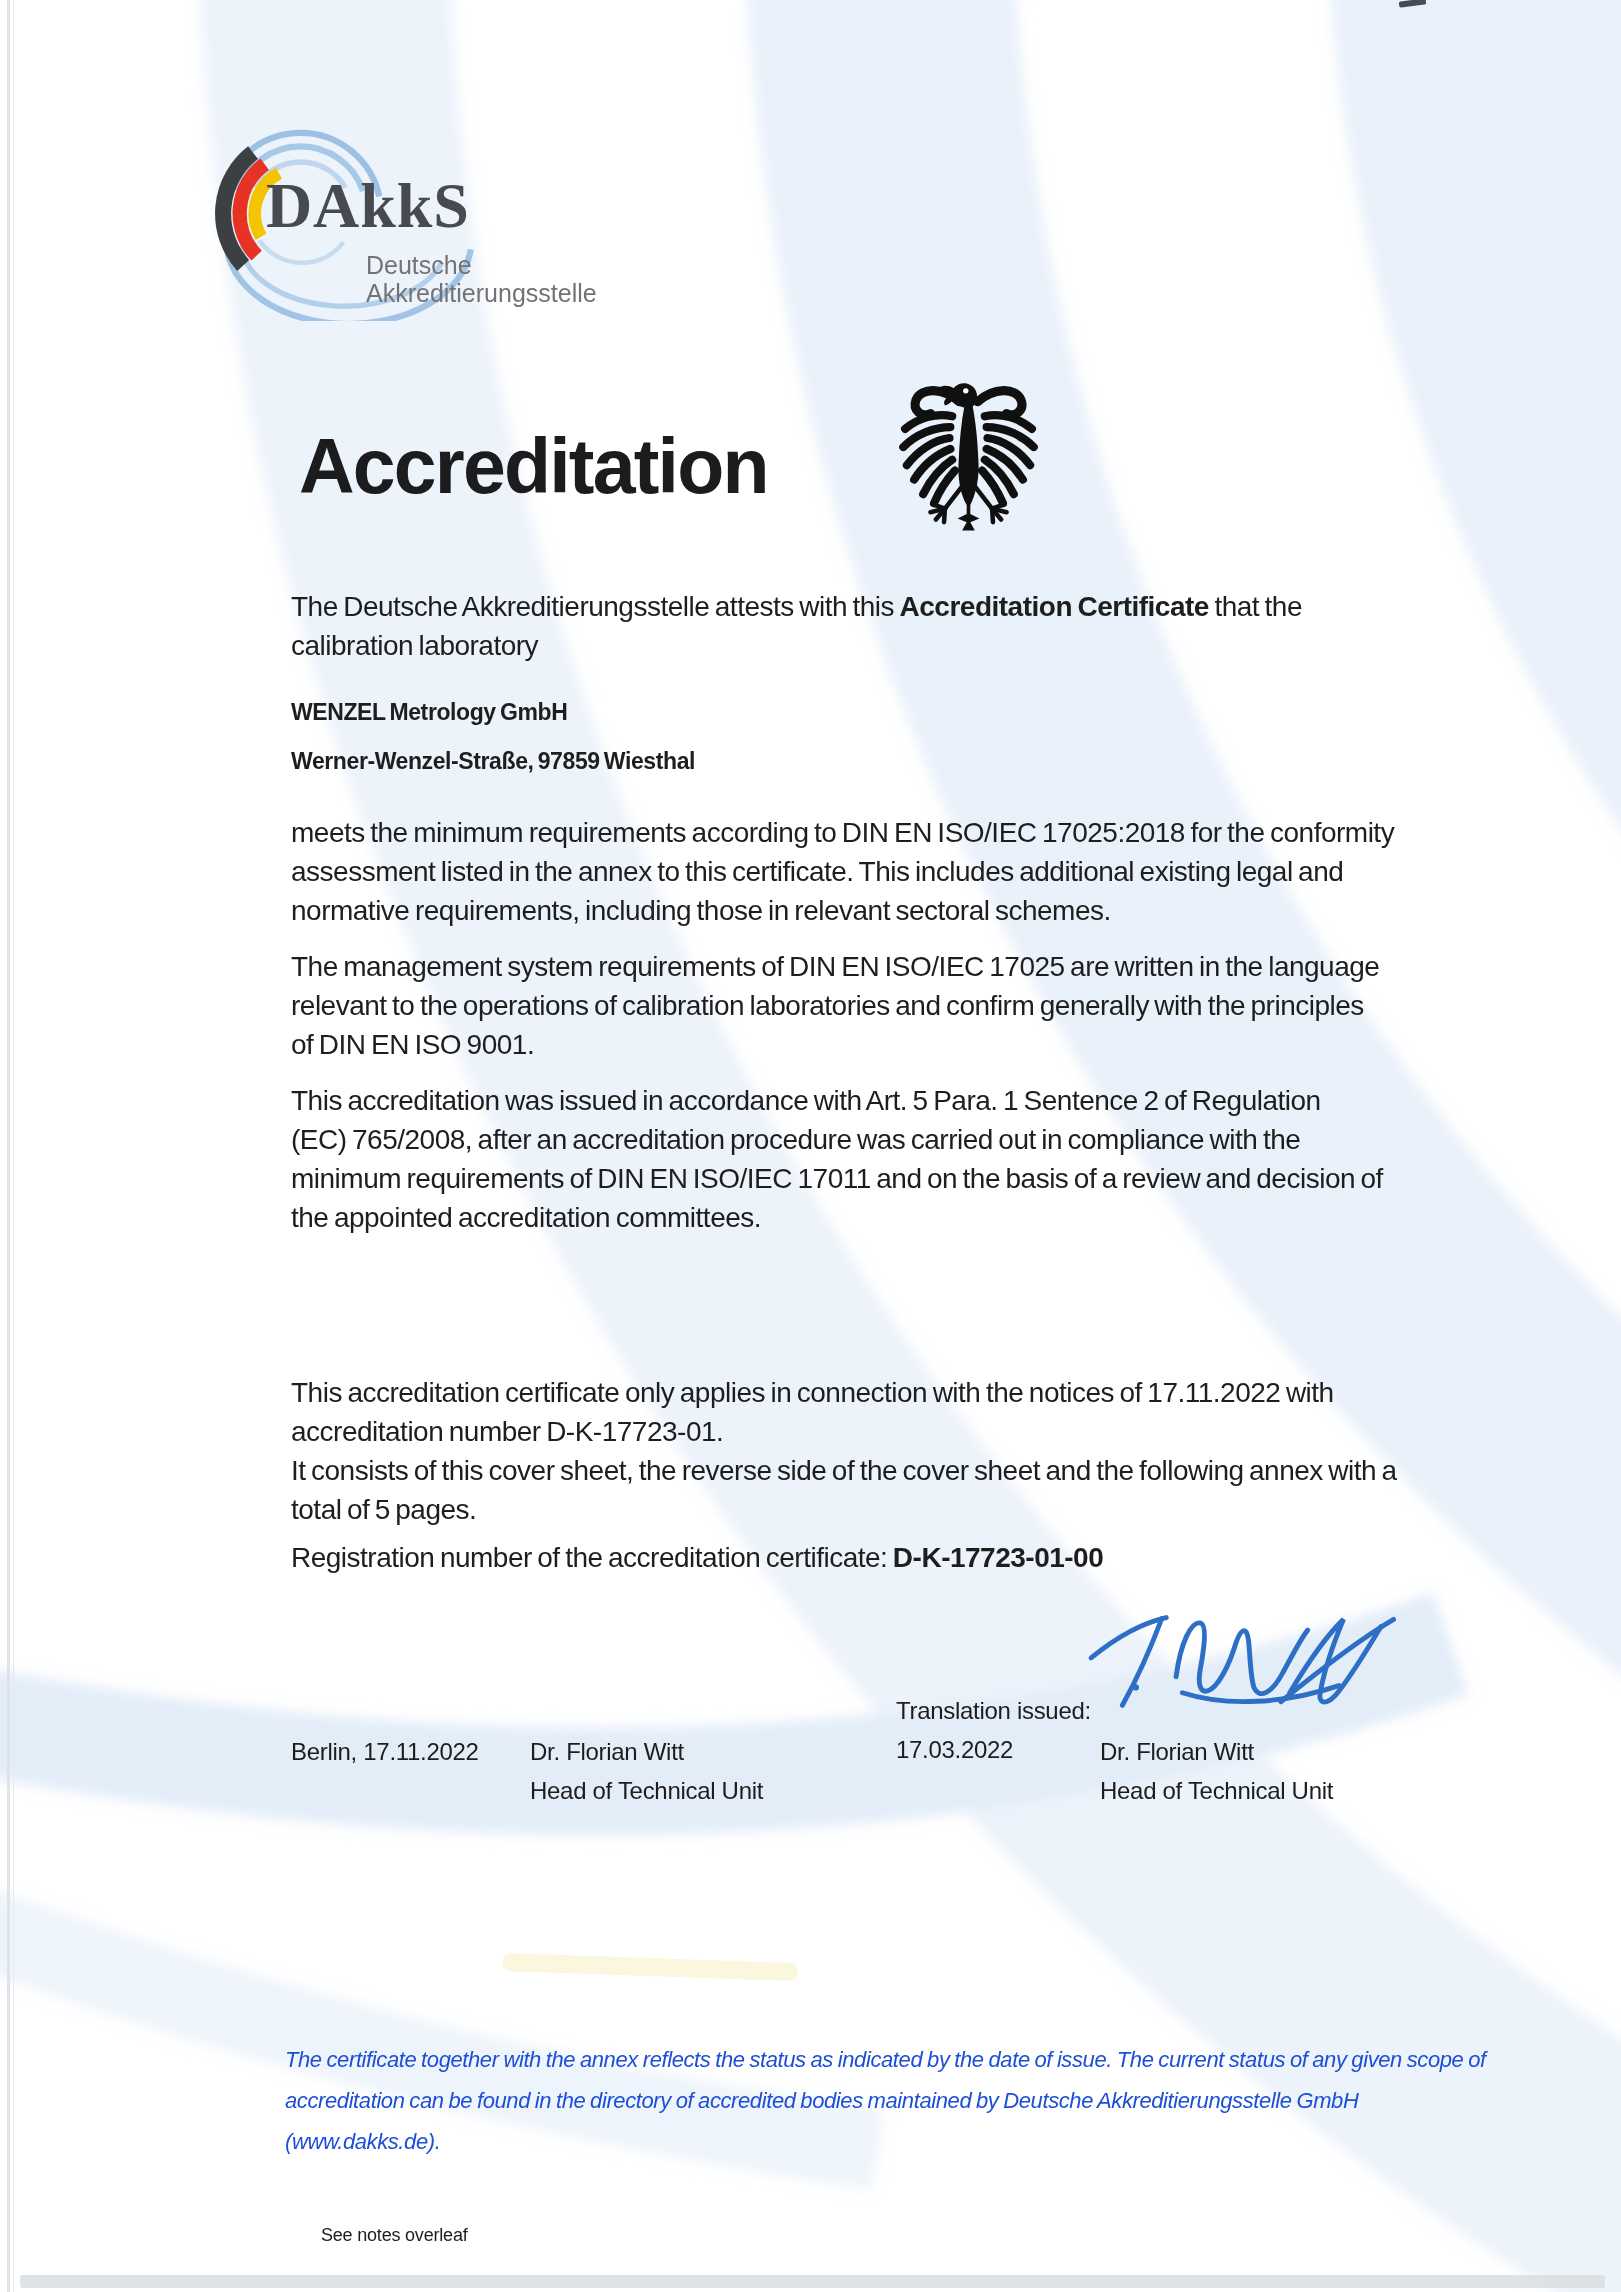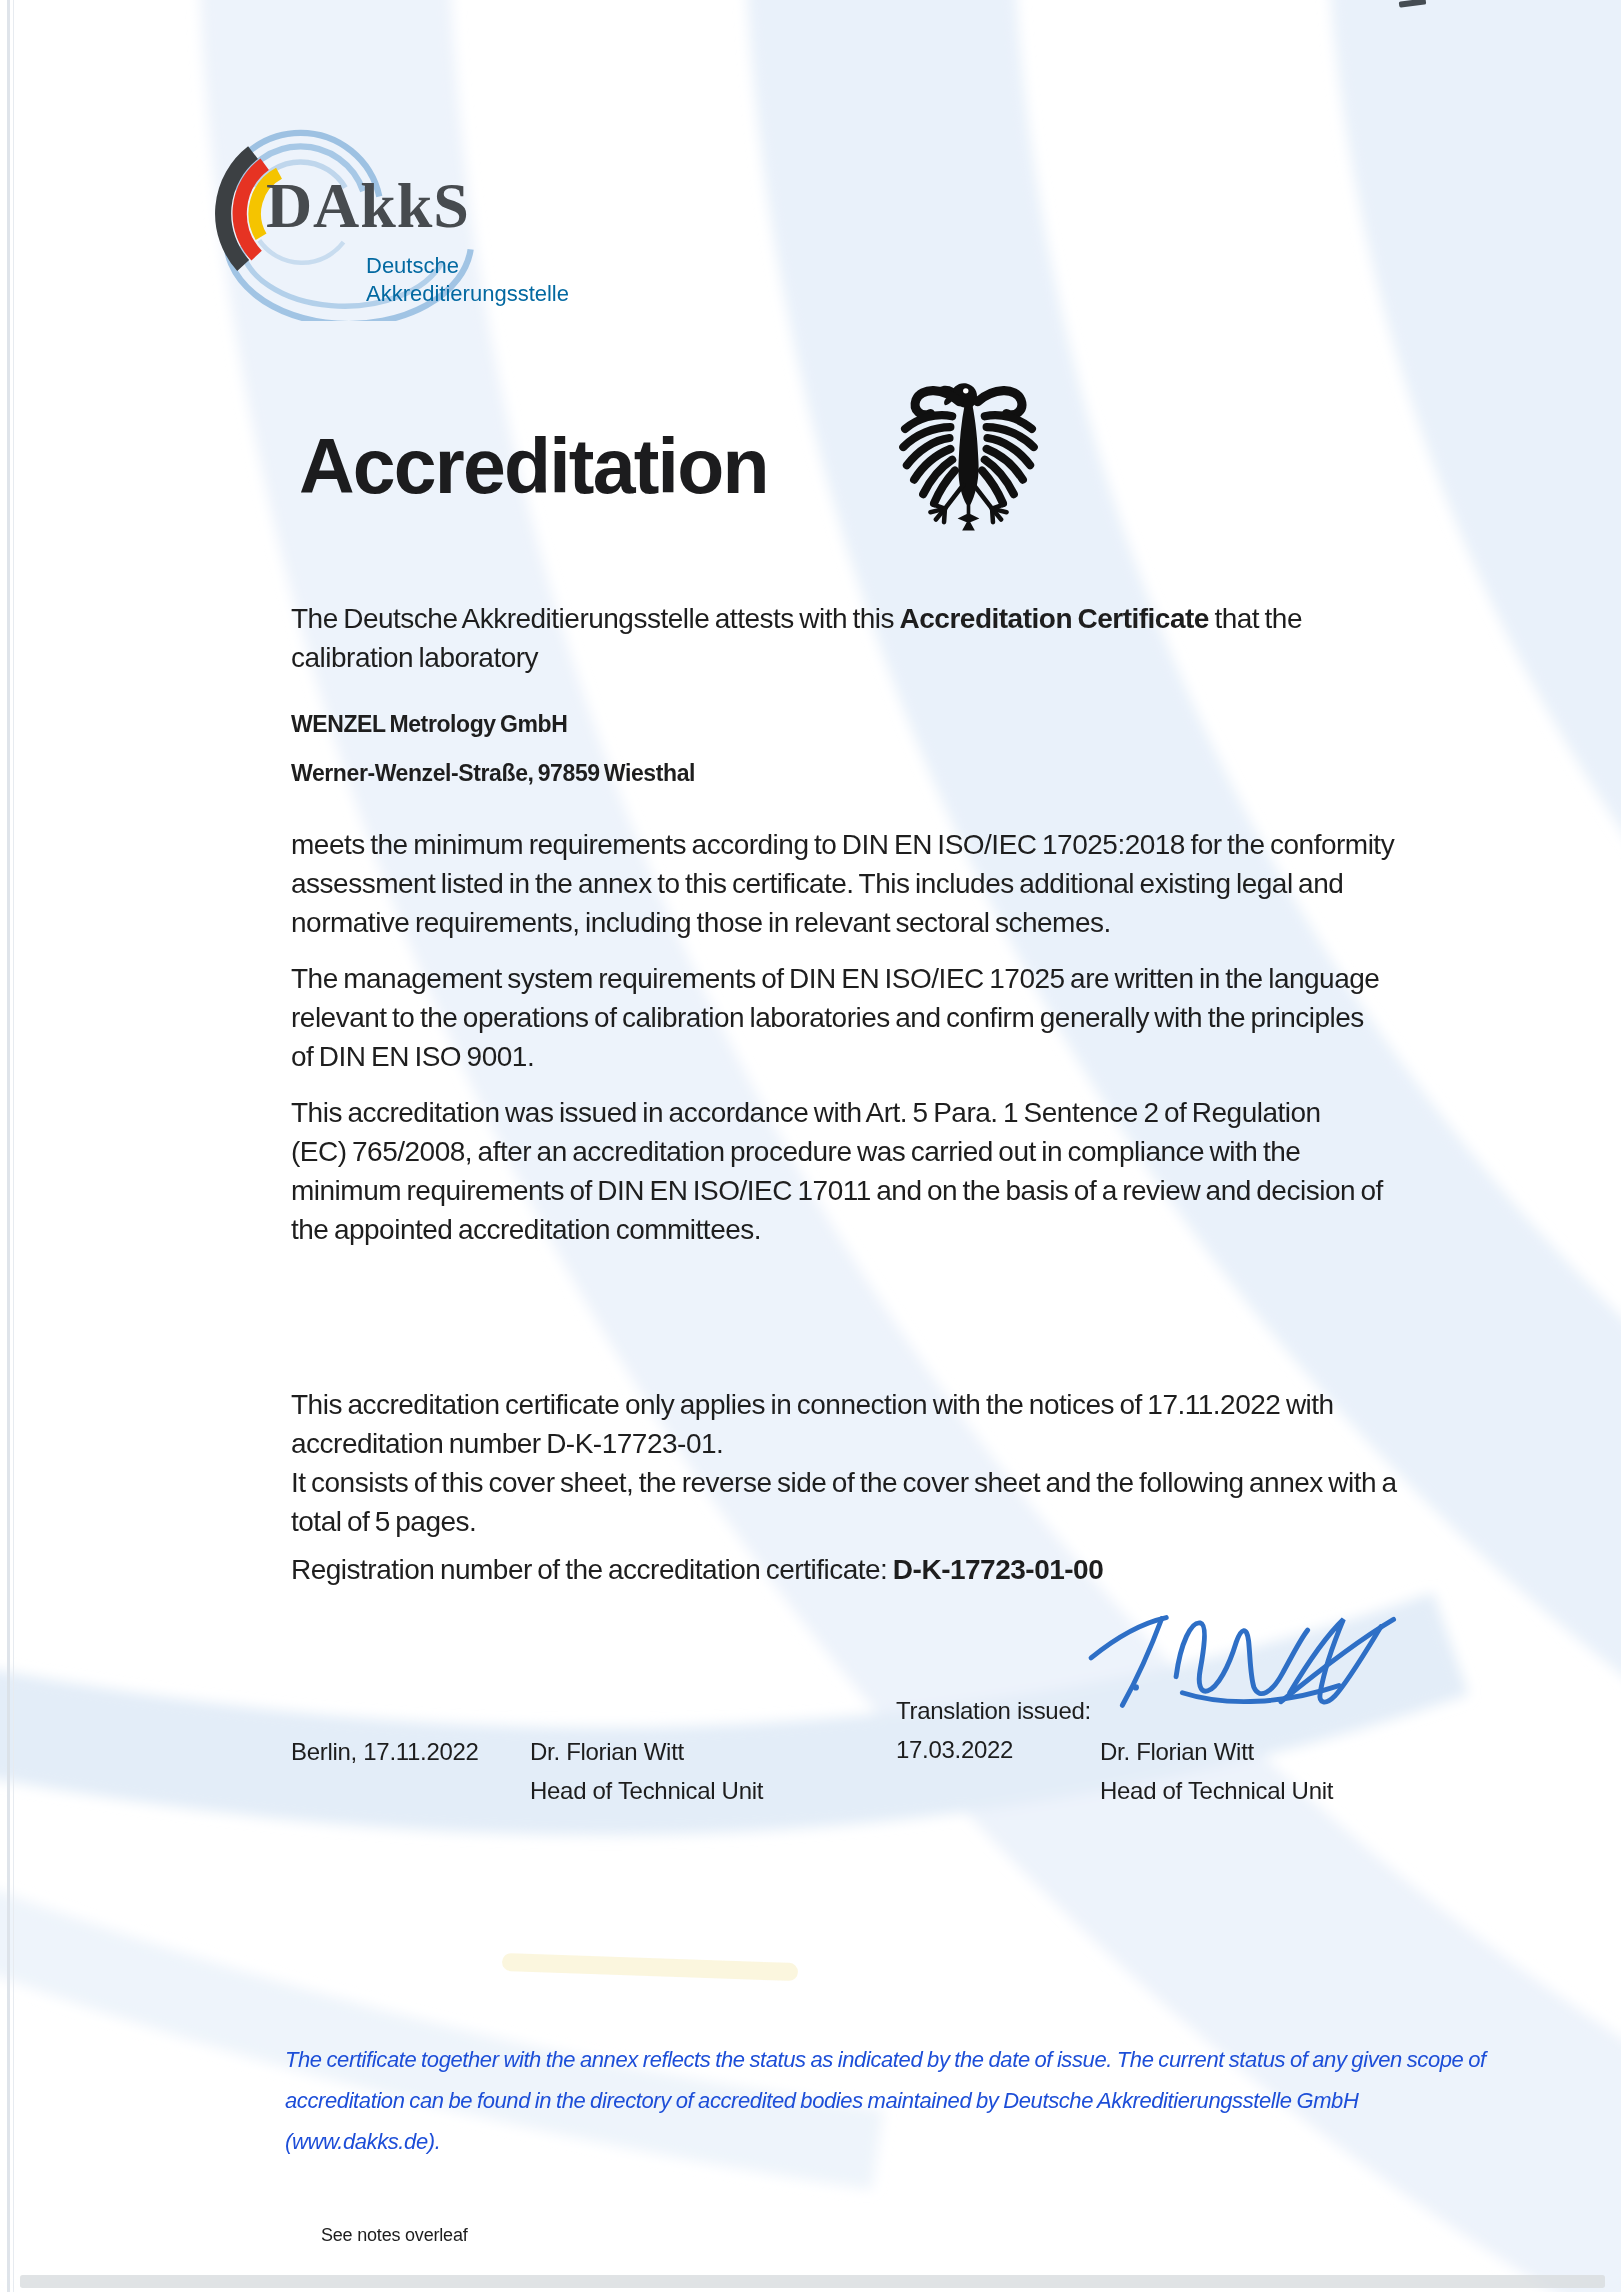--- a/index.html
+++ b/index.html
@@ -33,34 +33,34 @@
 
   
   .logo-wrap{position:absolute;left:202px;top:115px;width:430px;height:215px;}
   .logo-arcs{position:absolute;left:0;top:0;width:394px;height:206px;}
   .logo-brand{
     position:absolute;left:64px;top:59px;
     font-family:"Liberation Serif", serif;
     font-weight:bold;font-size:64px;line-height:64px;
     color:var(--brand_text);letter-spacing:0.9px;text-align:right;
   }
-  .logo-sub{position:absolute;left:164px;font-size:22px;line-height:29px;color:#0369a1;letter-spacing:0;}
+  .logo-sub{position:absolute;left:164px;font-size:25px;line-height:29px;color:#737373;letter-spacing:0;}
   .logo-sub1{top:136px;}
   .logo-sub2{top:164px;}
 
   
   .doc-title{
     position:absolute;left:287px;top:405px;margin:12px;
     font-size:77px;line-height:99px;font-weight:bold;
     letter-spacing:-1.8px;color:#1c1c1e;
   }
   .eagle{position:absolute;left:896px;top:380px;width:145px;height:154px;}
 
   
-  .tblock{position:absolute;left:291px;margin-top:12px;}
+  .tblock{position:absolute;left:291px;}
   .ln{white-space:nowrap;height:39px;font-size:28px;letter-spacing:-0.5px;word-spacing:-1.8px;color:var(--body_text);}
   .ln b{font-weight:bold;}
   .company .ln{height:49px;font-size:23px;font-weight:bold;letter-spacing:-0.4px;}
   .reg .ln{height:39px;}
 
   
   .sig-col{position:absolute;font-size:24px;line-height:39px;letter-spacing:-0.3px;color:#1d1d1d;white-space:nowrap;}
   .signature-svg{position:absolute;left:1066px;top:1587px;width:358px;height:148px;}
 
   

